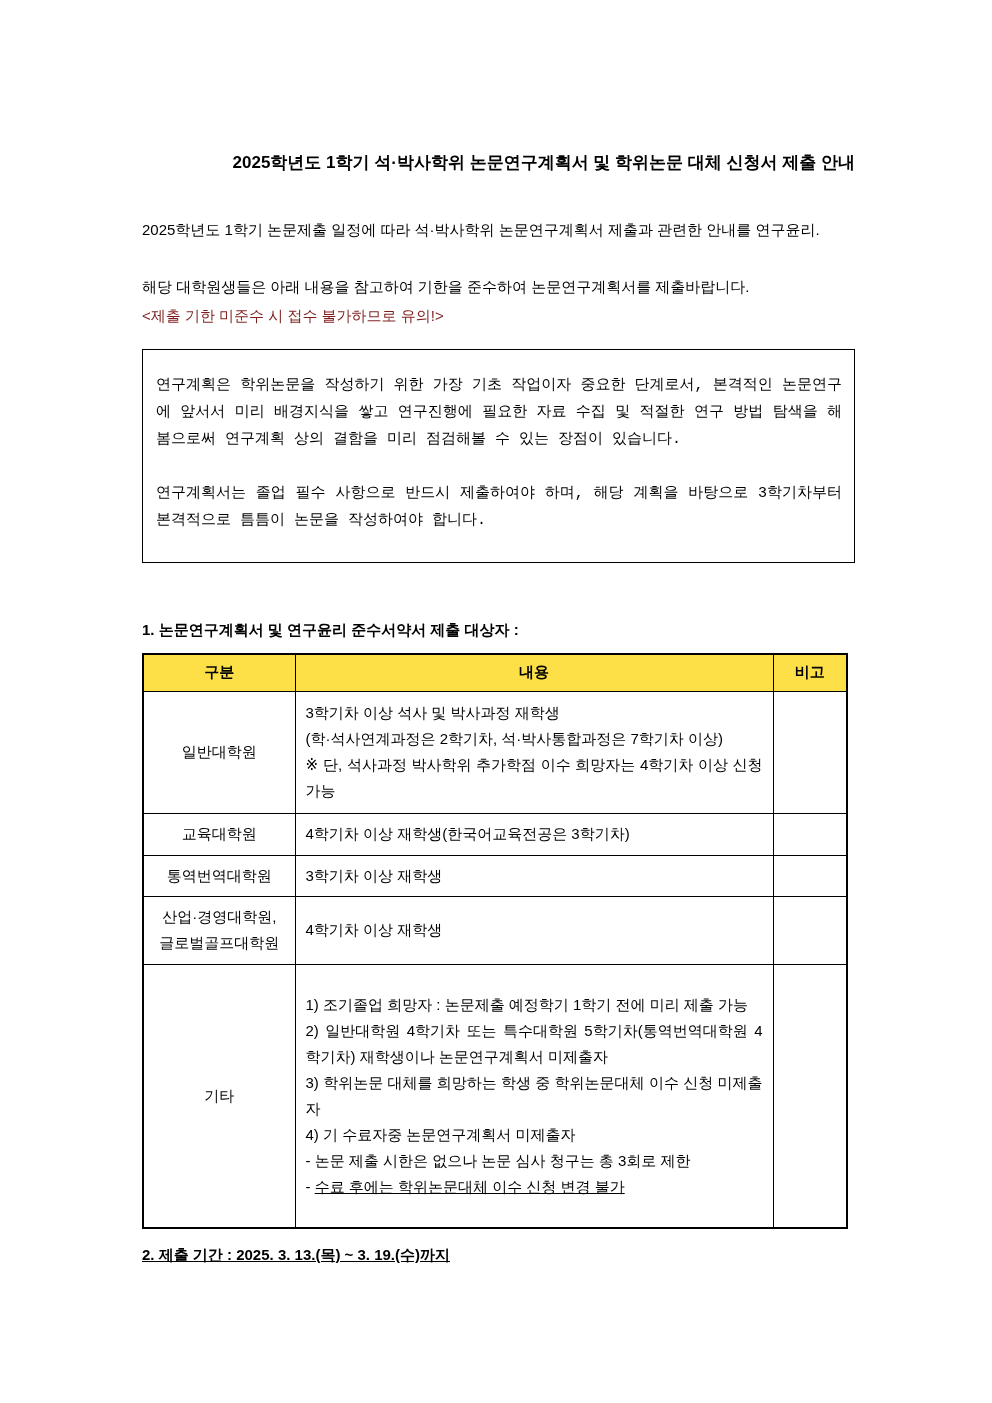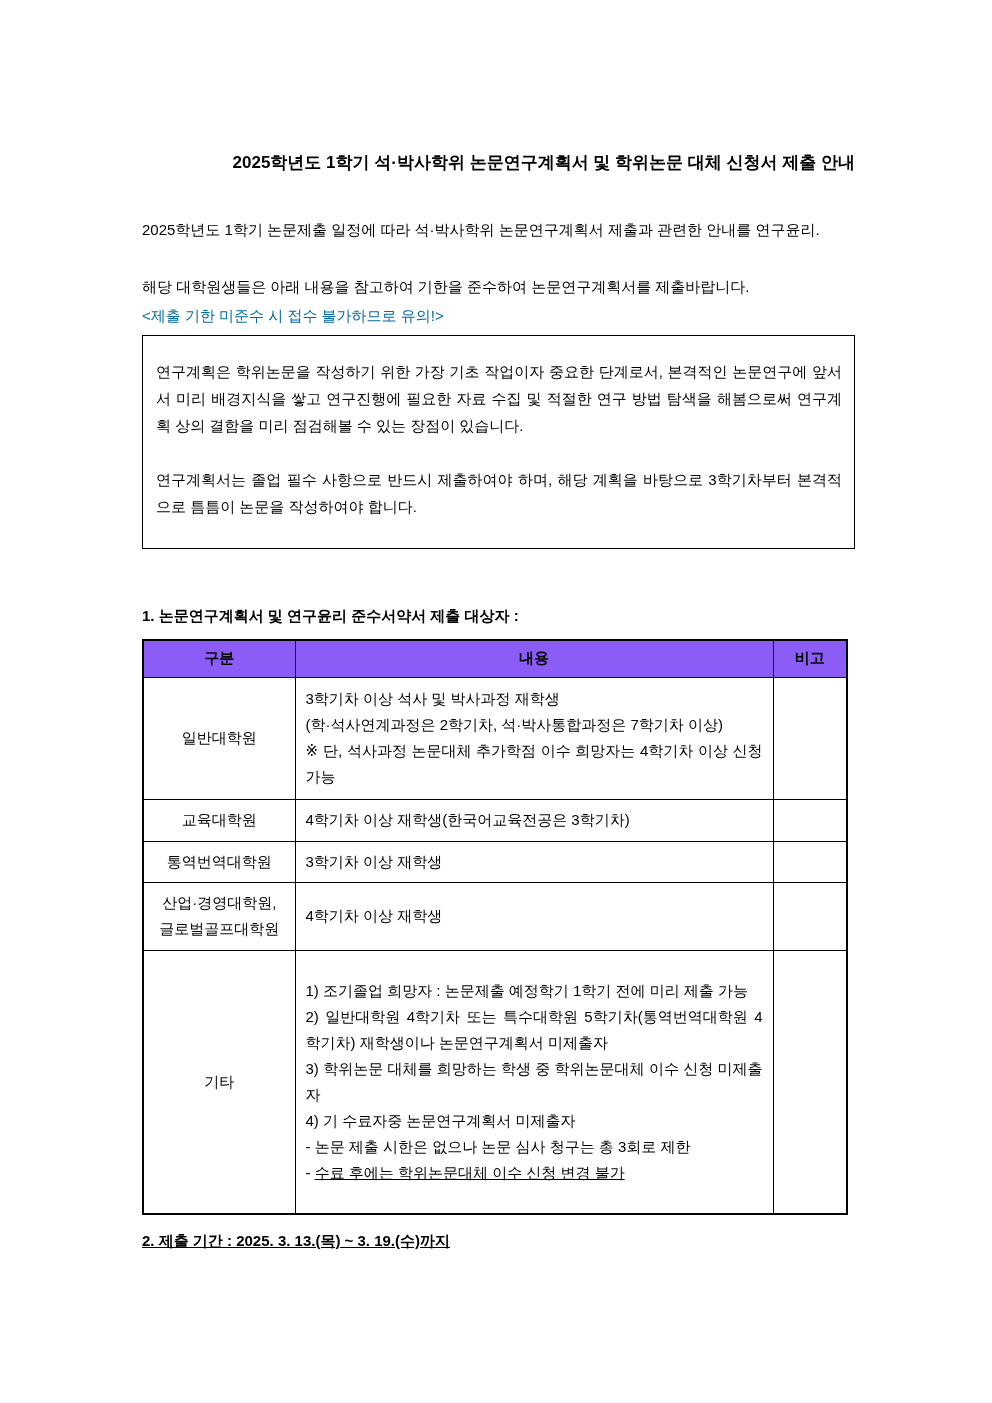--- a/index.html
+++ b/index.html
@@ -20,50 +20,51 @@
     text-align: right;
     margin-bottom: 40px;
     line-height: 26px;
   }
   .para {
     line-height: 27px;
     text-align: justify;
   }
   .intro { margin-bottom: 30px; }
   .warning {
-    color: #0369a1;
+    color: #7f1d1d;
     line-height: 27px;
     margin-top: 2px;
   }
 
   .info-box {
     border: 1px solid #000000;
-    margin-top: 6px;
+    margin-top: 20px;
     padding: 22px 12px 28px 13px;
+    font-family: Liberation Mono, monospace;
   }
   .info-box .para + .para { margin-top: 27px; }
 
   .section-heading {
     font-size: 15px;
     font-weight: bold;
     margin-top: 56px;
     margin-bottom: 12px;
     line-height: 22px;
   }
 
   table.submission {
     border-collapse: collapse;
     border: 2px solid #000000;
     width: 704px;
     table-layout: fixed;
   }
   table.submission th,
   table.submission td { border: 1px solid #000000; }
   table.submission th {
-    background: #8b5cf6;
+    background: #fde047;
     height: 37px;
     font-size: 15px;
     font-weight: bold;
     text-align: center;
     vertical-align: middle;
   }
   table.submission td {
     padding: 7px 10px;
     vertical-align: middle;
     line-height: 26px;
@@ -120,21 +121,21 @@
       </tr>
     </thead>
     <tbody>
       <tr class="r1">
         <td class="cat">
           <div>일반대학원</div>
         </td>
         <td class="content">
           <div class="cline">3학기차 이상 석사 및 박사과정 재학생</div>
           <div class="cline">(학·석사연계과정은 2학기차, 석·박사통합과정은 7학기차 이상)</div>
-          <div class="cline">※ 단, 석사과정 논문대체 추가학점 이수 희망자는 4학기차 이상 신청 가능</div>
+          <div class="cline">※ 단, 석사과정 박사학위 추가학점 이수 희망자는 4학기차 이상 신청 가능</div>
         </td>
         <td class="note"></td>
       </tr>
       <tr class="r2">
         <td class="cat">
           <div>교육대학원</div>
         </td>
         <td class="content">
           <div class="cline">4학기차 이상 재학생(한국어교육전공은 3학기차)</div>
         </td>

